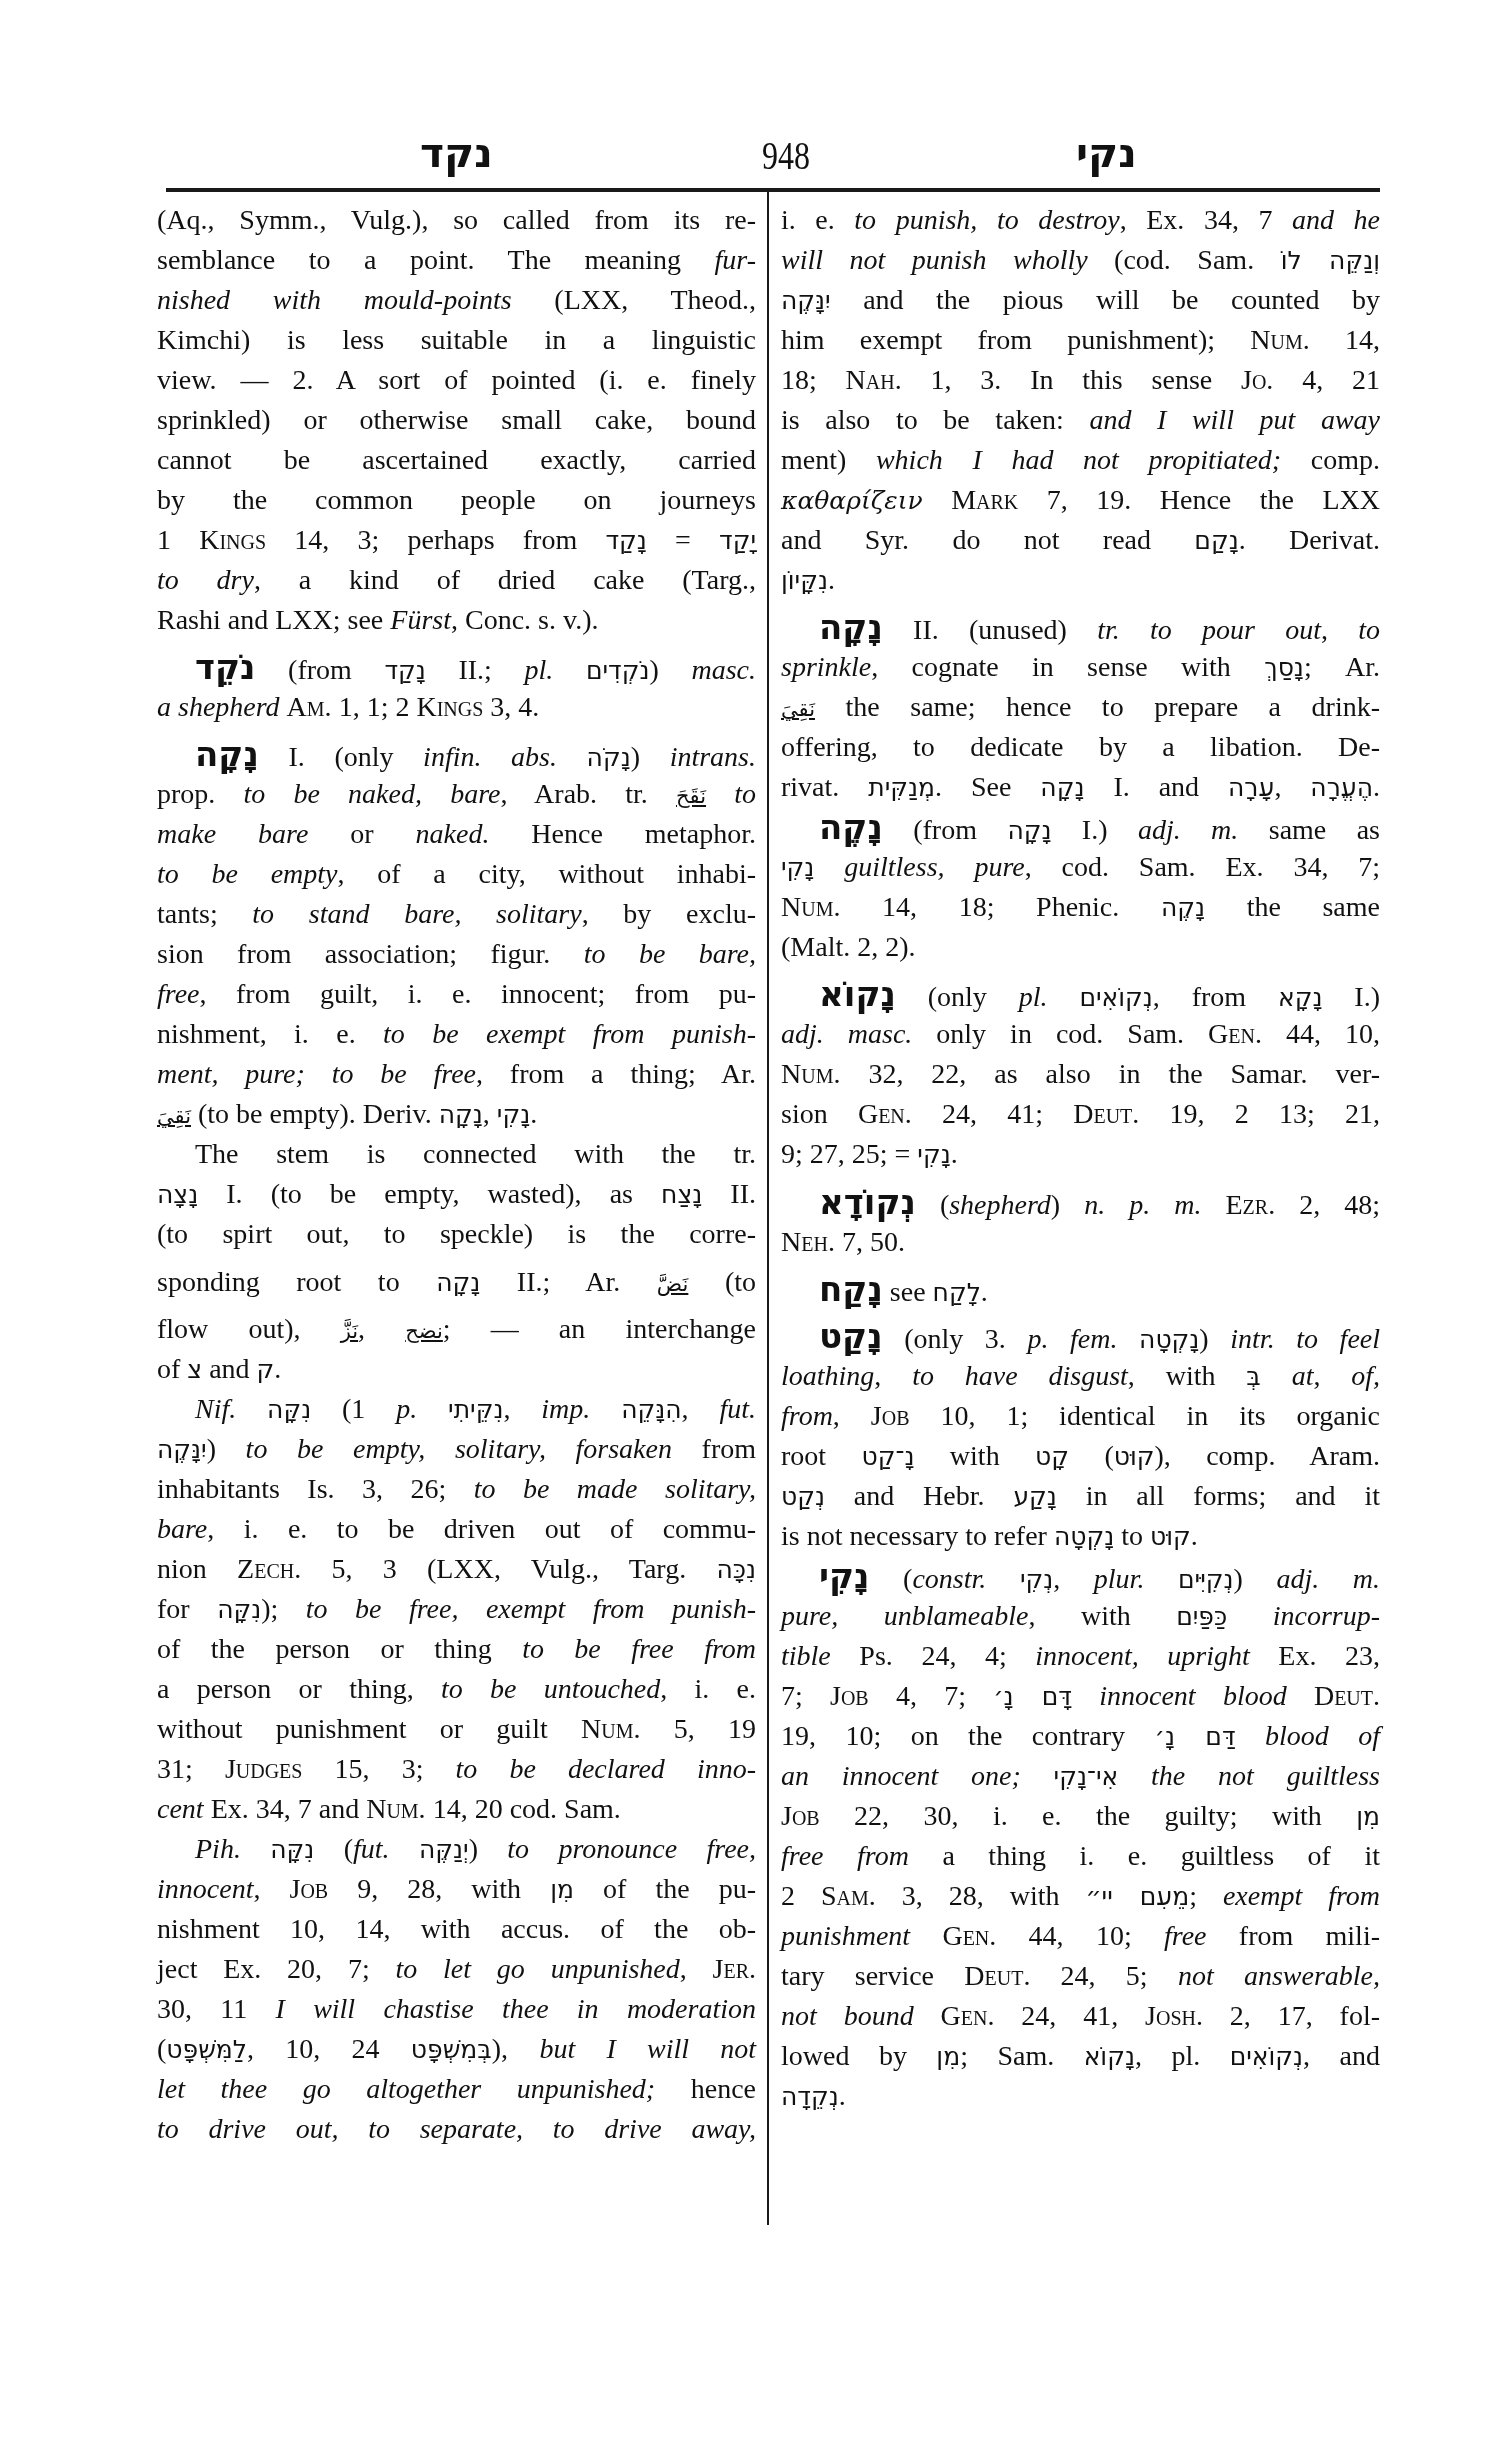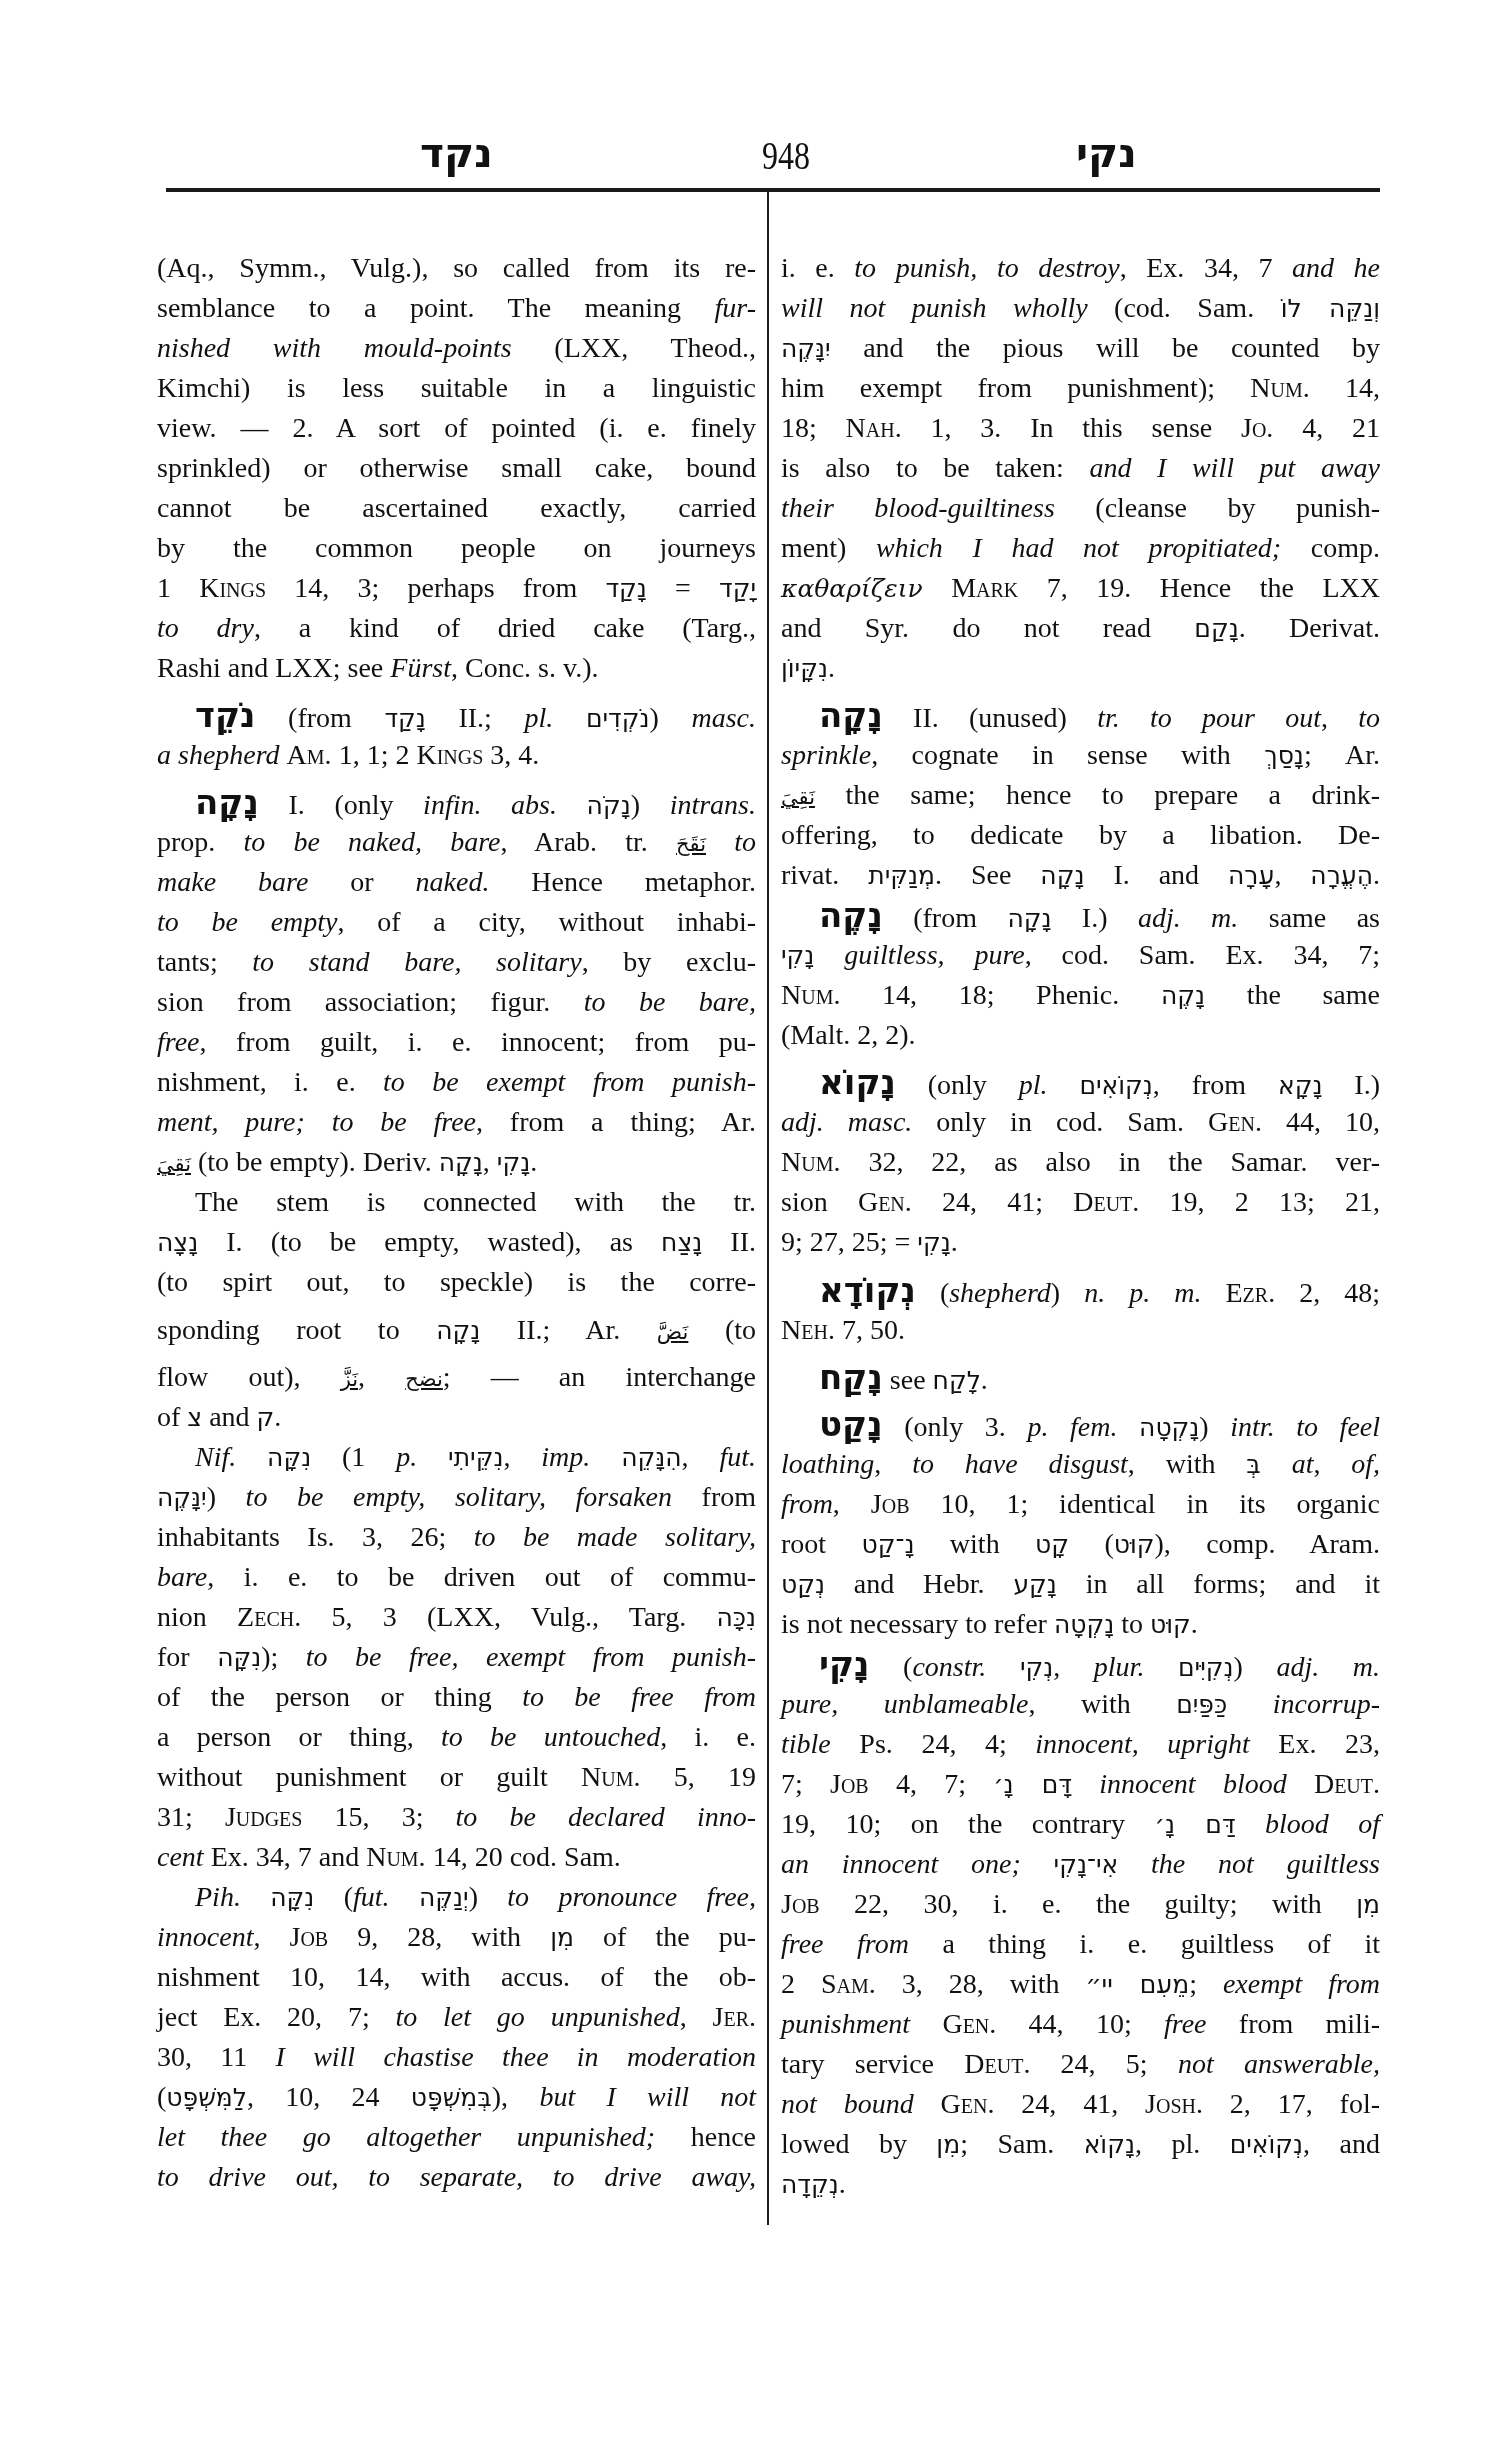--- a/index.html
+++ b/index.html
@@ -24,21 +24,21 @@
   .header-rule {
     position: absolute; left: 166px; top: 188px; width: 1214px; height: 3.6px;
     background: #1a1a1a;
   }
   .column-divider {
     position: absolute; left: 767px; top: 190px; width: 1.8px; height: 2035px;
     background: #1a1a1a;
   }
   .column {
     position: absolute; top: 200px; width: 599px;
-    font-family: "Liberation Serif", serif; font-size: 28px; margin-top: 48px;
+    font-family: "Liberation Serif", serif; font-size: 28px;
   }
   .col-left { left: 157px; }
   .col-right { left: 781px; }
   .line {
     height: 40px; line-height: 40px; white-space: nowrap; overflow: visible;
     text-align: justify; text-align-last: justify;
   }
   .line.last { text-align-last: left; }
   .line.indent { padding-left: 38px; }
   .line.gap { margin-top: 7.2px; }
@@ -110,21 +110,20 @@
     <div class="line "><span class="seg-i">let thee go altogether unpunished;</span><span> hence</span></div>
     <div class="line "><span class="seg-i">to drive out, to separate, to drive away,</span></div>
   </div>
 <div class="column col-right" id="col-1">
     <div class="line "><span>i. e. </span><span class="seg-i">to punish, to destroy</span><span>, Ex. 34, 7 </span><span class="seg-i">and he</span></div>
     <div class="line "><span class="seg-i">will not punish wholly</span><span> (cod. Sam. </span><span class="seg-heb">וְנַקֵּה לוֹ</span></div>
     <div class="line "><span class="seg-heb">יִנָּקֶה</span><span> and the pious will be counted by</span></div>
     <div class="line "><span>him exempt from punishment); </span><span class="seg-sc">Num.</span><span> 14,</span></div>
     <div class="line "><span>18; </span><span class="seg-sc">Nah.</span><span> 1, 3.  In this sense </span><span class="seg-sc">Jo.</span><span> 4, 21</span></div>
     <div class="line "><span>is also to be taken: </span><span class="seg-i">and I will put away</span></div>
-    <div class="line "><span class="seg-i">their blood-guiltiness</span><span> (cleanse by punish-</span></div>
     <div class="line "><span>ment) </span><span class="seg-i">which I had not propitiated;</span><span> comp.</span></div>
     <div class="line "><span class="seg-gr">καθαρίζειν</span><span> </span><span class="seg-sc">Mark</span><span> 7, 19. Hence the LXX</span></div>
     <div class="line "><span>and Syr. do not read </span><span class="seg-heb">נָקַם</span><span>.  Derivat.</span></div>
     <div class="line last"><span class="seg-heb">נִקָּיוֹן</span><span>.</span></div>
     <div class="line indent gap"><span class="seg-hw">נָקָה</span><span> II. (unused) </span><span class="seg-i">tr. to pour out</span><span>, </span><span class="seg-i">to</span></div>
     <div class="line "><span class="seg-i">sprinkle</span><span>, cognate in sense with </span><span class="seg-heb">נָסַךְ</span><span>; Ar.</span></div>
     <div class="line "><span class="seg-ar">نَقِيَ</span><span> the same; hence to prepare a drink-</span></div>
     <div class="line "><span>offering, to dedicate by a libation.  De-</span></div>
     <div class="line "><span>rivat. </span><span class="seg-heb">מְנַקִּית</span><span>.  See </span><span class="seg-heb">נָקָה</span><span> I. and </span><span class="seg-heb">עָרָה</span><span>, </span><span class="seg-heb">הֶעֱרָה</span><span>.</span></div>
     <div class="line indent"><span class="seg-hw">נָקֶה</span><span> (from </span><span class="seg-heb">נָקָה</span><span> I.) </span><span class="seg-i">adj. m.</span><span> same as</span></div>

